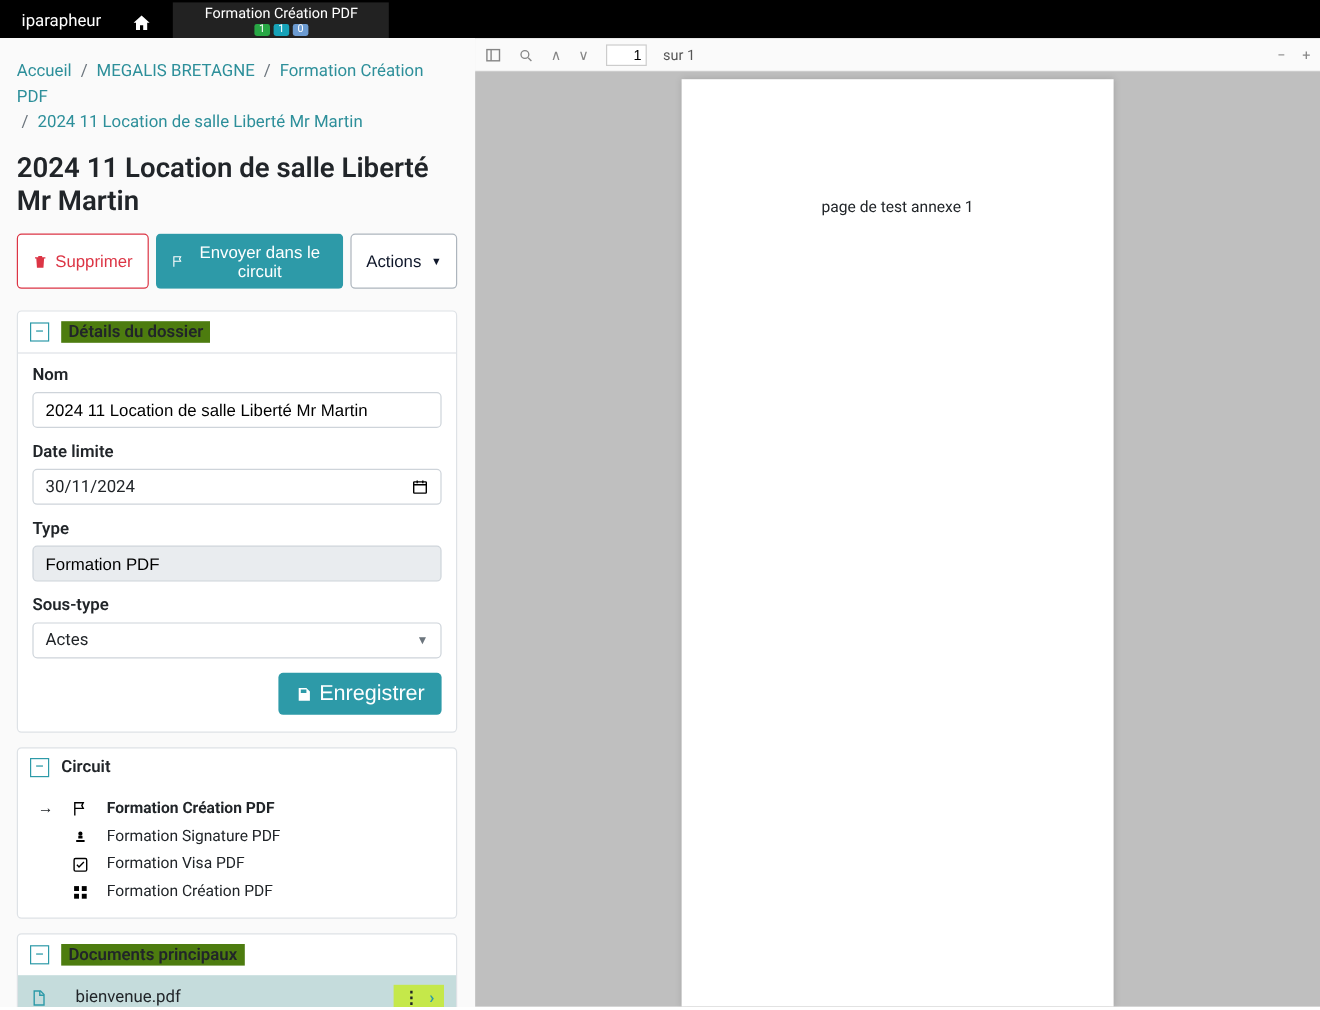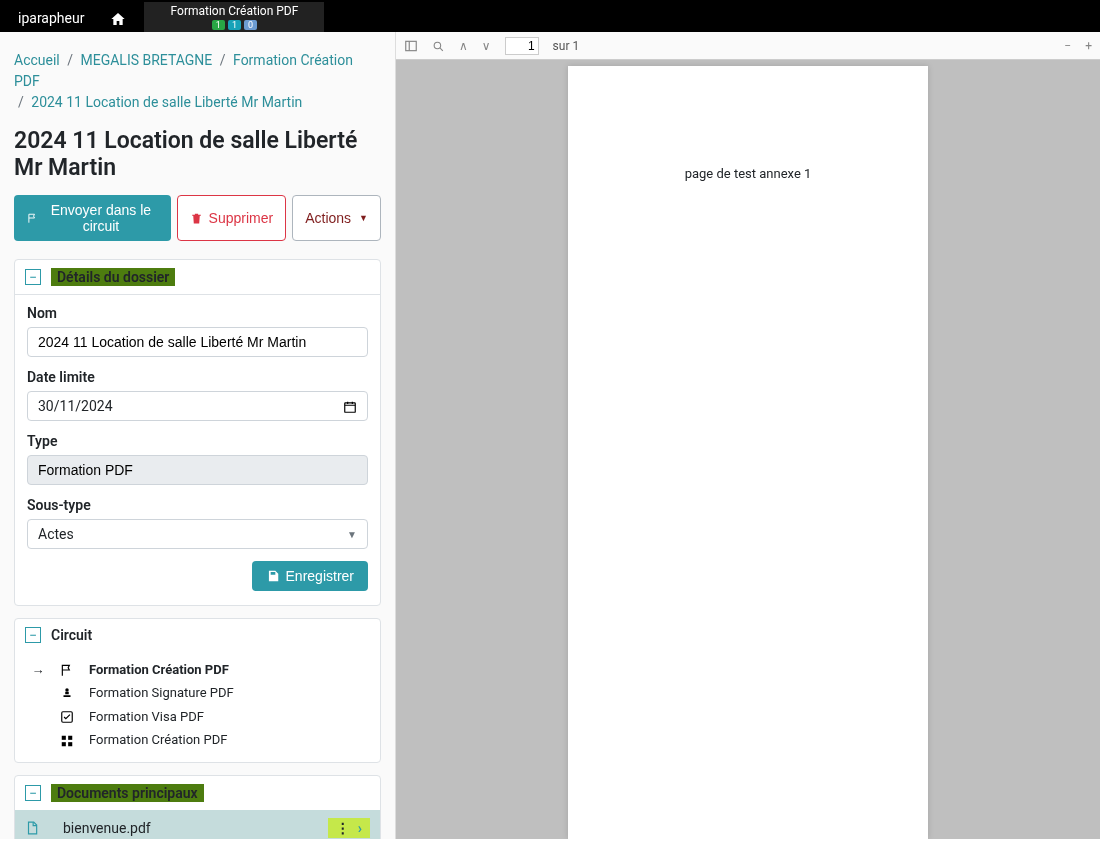--- a/index.html
+++ b/index.html
@@ -21,41 +21,41 @@
 .breadcrumb { font-size: 14px; margin: 6px 0 14px; color: #6c757d; line-height: 1.5; }
 .breadcrumb a { color: #2d8f9a; text-decoration: none; }
 .breadcrumb .sep { color: #6c757d; margin: 0 4px; }
 
 h1 { font-size: 23px; font-weight: 600; margin-bottom: 14px; color: #212529; }
 
 .btn-row { display: flex; gap: 6px; margin-bottom: 18px; }
 .btn { padding: 6px 12px; border-radius: 4px; font-size: 14px; cursor: pointer; display: inline-flex; align-items: center; gap: 6px; border: 1px solid transparent; }
 .btn-primary { background: #2d9aa8; color: #fff; }
 .btn-danger-outline { background: #fff; border: 1px solid #dc3545; color: #dc3545; }
-.btn-secondary-outline { background: #fff; border: 1px solid #adb5bd; color: #7f1d1d; }
+.btn-secondary-outline { background: #fff; border: 1px solid #adb5bd; color: #0f172a; }
 .caret-down { font-size: 9px; margin-left: 2px; }
 
 .card { background: #fff; border: 1px solid #dee2e6; border-radius: 4px; margin-bottom: 12px; }
 .card-header { display: flex; align-items: center; padding: 8px 10px; gap: 10px; }
 .card-header.bordered { border-bottom: 1px solid #dee2e6; }
 .collapse-icon { width: 16px; height: 16px; border: 1px solid #2d9aa8; display: flex; align-items: center; justify-content: center; color: #2d9aa8; font-size: 14px; line-height: 1; cursor: pointer; }
 .card-title { font-weight: 600; font-size: 14px; }
 .highlight { background: #4d7c0f; padding: 1px 6px; }
 .card-body { padding: 10px 12px 14px; }
 
 .form-group { margin-bottom: 12px; }
 .form-group label { display: block; font-weight: 600; font-size: 14px; margin-bottom: 6px; }
 .form-control { width: 100%; padding: 6px 10px; border: 1px solid #ced4da; border-radius: 4px; font-size: 14px; background: #fff; }
 .form-control[readonly] { background: #e9ecef; }
 .date-input { display: flex; align-items: center; justify-content: space-between; }
 .date-input .cal-icon { font-size: 14px; }
 .select-wrap { display: flex; align-items: center; justify-content: space-between; }
 .select-caret { font-size: 10px; color: #6c757d; }
 
-.btn-save { float: right; background: #2d9aa8; color: #fff; padding: 7px 14px; border-radius: 4px; display: inline-flex; align-items: center; gap: 6px; cursor: pointer; border: none; font-size: 14px; }
+.btn-save { float: right; background: #2d9aa8; color: #fff; padding: 7px 14px; border-radius: 4px; display: inline-flex; align-items: center; gap: 6px; cursor: pointer; border: none; font-size: 18px; }
 .clearfix::after { content: ""; display: table; clear: both; }
 
 .circuit-list { padding: 6px 10px 10px; }
 .circuit-item { display: flex; align-items: center; gap: 14px; padding: 4px 6px; font-size: 13px; }
 .circuit-item .ci-arrow { width: 14px; text-align: center; }
 .circuit-item .ci-icon { width: 16px; text-align: center; }
 .circuit-item.current { font-weight: 700; }
 
 .doc-row { display: flex; align-items: center; justify-content: space-between; padding: 8px 10px; background: #c5dcdc; }
 .doc-row .doc-left { display: flex; align-items: center; gap: 24px; }
@@ -101,31 +101,31 @@
       <a href="#">MEGALIS BRETAGNE</a>
       <span class="sep">/</span>
       <a href="#">Formation Création PDF</a>
       <br><span class="sep">/</span>
       <a href="#">2024 11 Location de salle Liberté Mr Martin</a>
     </div>
 
     <h1>2024 11 Location de salle Liberté Mr Martin</h1>
 
     <div class="btn-row">
+      <button class="btn btn-danger-outline">
+        <svg width="13" height="13" viewBox="0 0 24 24" fill="#dc3545">
+            <path d="M6 7h12l-1 14H7L6 7zm3-4h6v2H9V3zM4 5h16v2H4z"></path>
+          </svg>
+        <span>Supprimer</span>
+      </button>
       <button class="btn btn-primary">
         <svg width="14" height="14" viewBox="0 0 24 24" fill="none" stroke="#fff" stroke-width="2">
             <path d="M4 22V4h12l-2 4 2 4H4"></path>
           </svg>
         <span>Envoyer dans le circuit</span>
-      </button>
-      <button class="btn btn-danger-outline">
-        <svg width="13" height="13" viewBox="0 0 24 24" fill="#dc3545">
-            <path d="M6 7h12l-1 14H7L6 7zm3-4h6v2H9V3zM4 5h16v2H4z"></path>
-          </svg>
-        <span>Supprimer</span>
       </button>
       <button class="btn btn-secondary-outline">
         <span>Actions</span>
         <span class="caret-down">▼</span>
       </button>
     </div>
 
     <div class="card">
       <div class="card-header bordered">
         <span class="collapse-icon">−</span>

